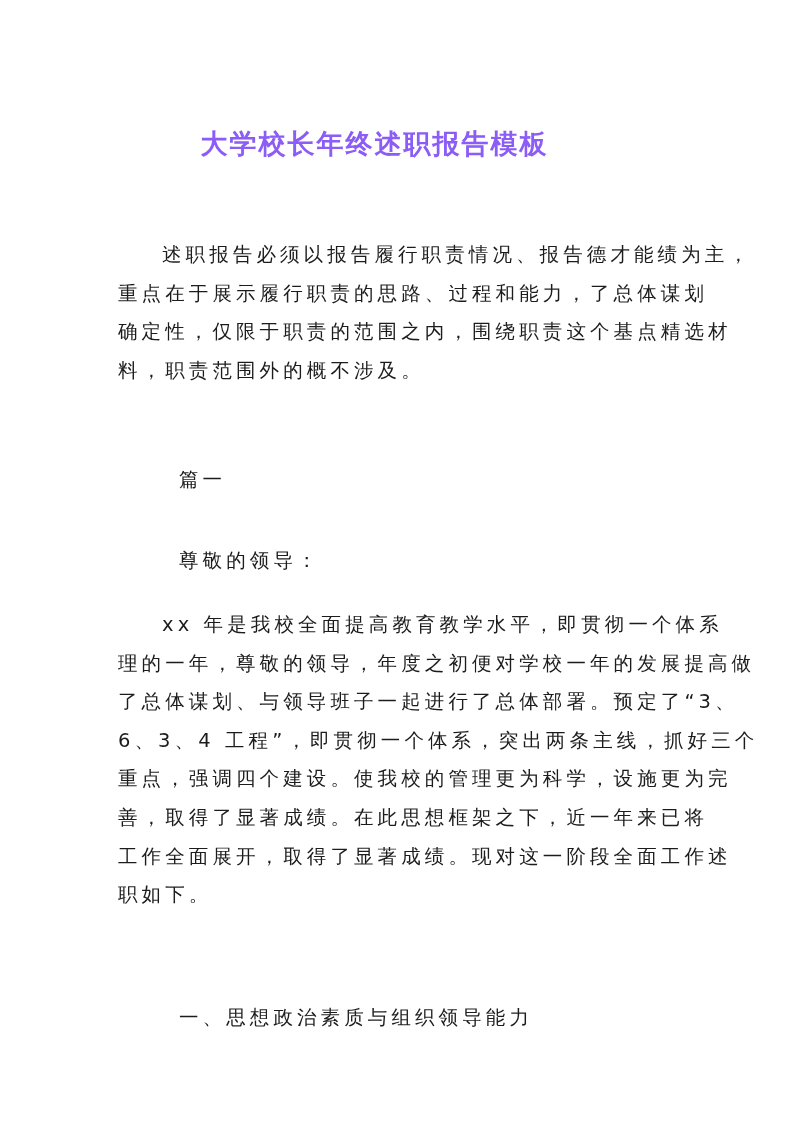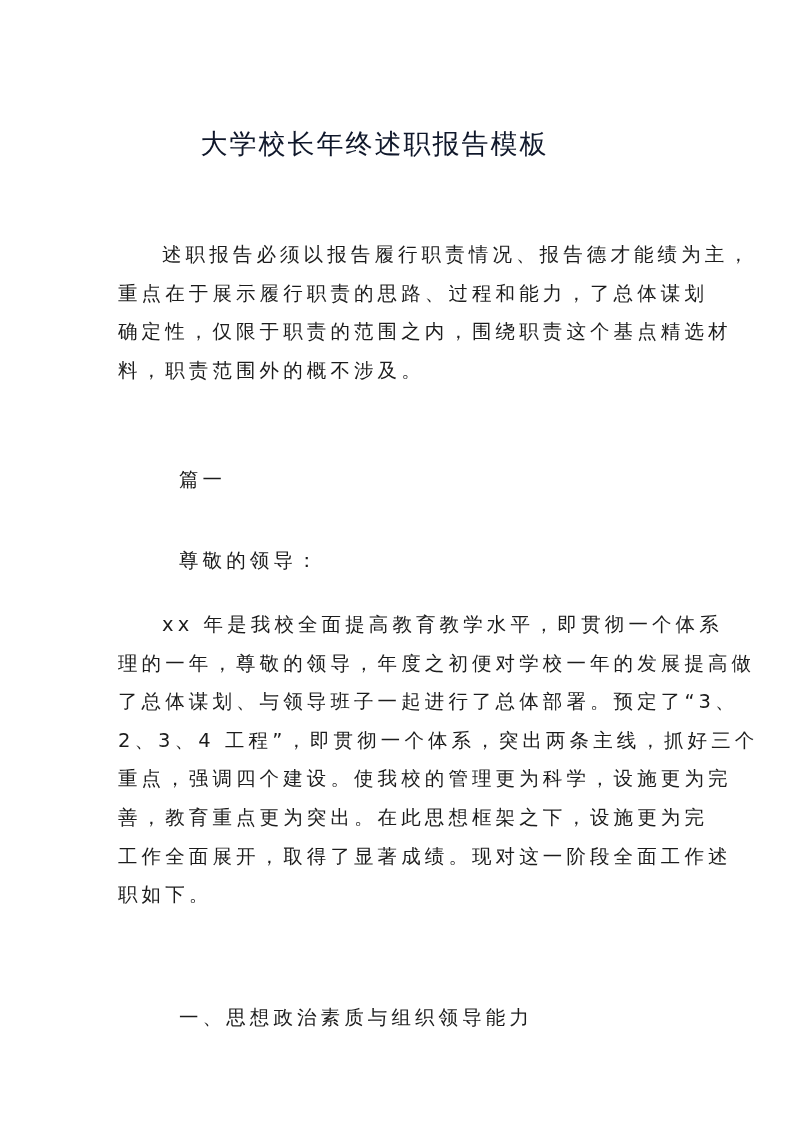--- a/index.html
+++ b/index.html
@@ -24,23 +24,23 @@
     }
     .title {
       position: absolute;
       left: 0;
       width: 749px;
       top: 126px;
       text-align: center;
       font-size: 27px;
       letter-spacing: 2px;
       line-height: 36px;
-      color: #0f172a;
+      color: #8b5cf6;
       margin: 0;
-      font-weight: normal;
+      font-weight: bold;
     }
     .para {
       position: absolute;
       left: 118px;
       width: 570px;
       margin: 0;
     }
     .line {
       display: block;
       height: 38.6px;
@@ -79,22 +79,22 @@
   </div>
 
   <p class="single" style="top:444px;">篇一</p>
 
   <p class="single" style="top:525px;">尊敬的领导：</p>
 
   <div class="para" style="top:606px;">
     <span class="line indent">xx 年是我校全面提高教育教学水平，即贯彻一个体系</span>
     <span class="line">理的一年，尊敬的领导，年度之初便对学校一年的发展提高做</span>
     <span class="line">了总体谋划、与领导班子一起进行了总体部署。预定了“3、</span>
-    <span class="line">2、3、4 工程”，即贯彻一个体系，突出两条主线，抓好三个</span>
+    <span class="line">6、3、4 工程”，即贯彻一个体系，突出两条主线，抓好三个</span>
     <span class="line">重点，强调四个建设。使我校的管理更为科学，设施更为完</span>
-    <span class="line">善，教育重点更为突出。在此思想框架之下，设施更为完</span>
+    <span class="line">善，取得了显著成绩。在此思想框架之下，近一年来已将</span>
     <span class="line">工作全面展开，取得了显著成绩。现对这一阶段全面工作述</span>
     <span class="line">职如下。</span>
   </div>
 
   <p class="single" style="top:982px;">一、思想政治素质与组织领导能力</p>
 
 </div>
 
 </body></html>

